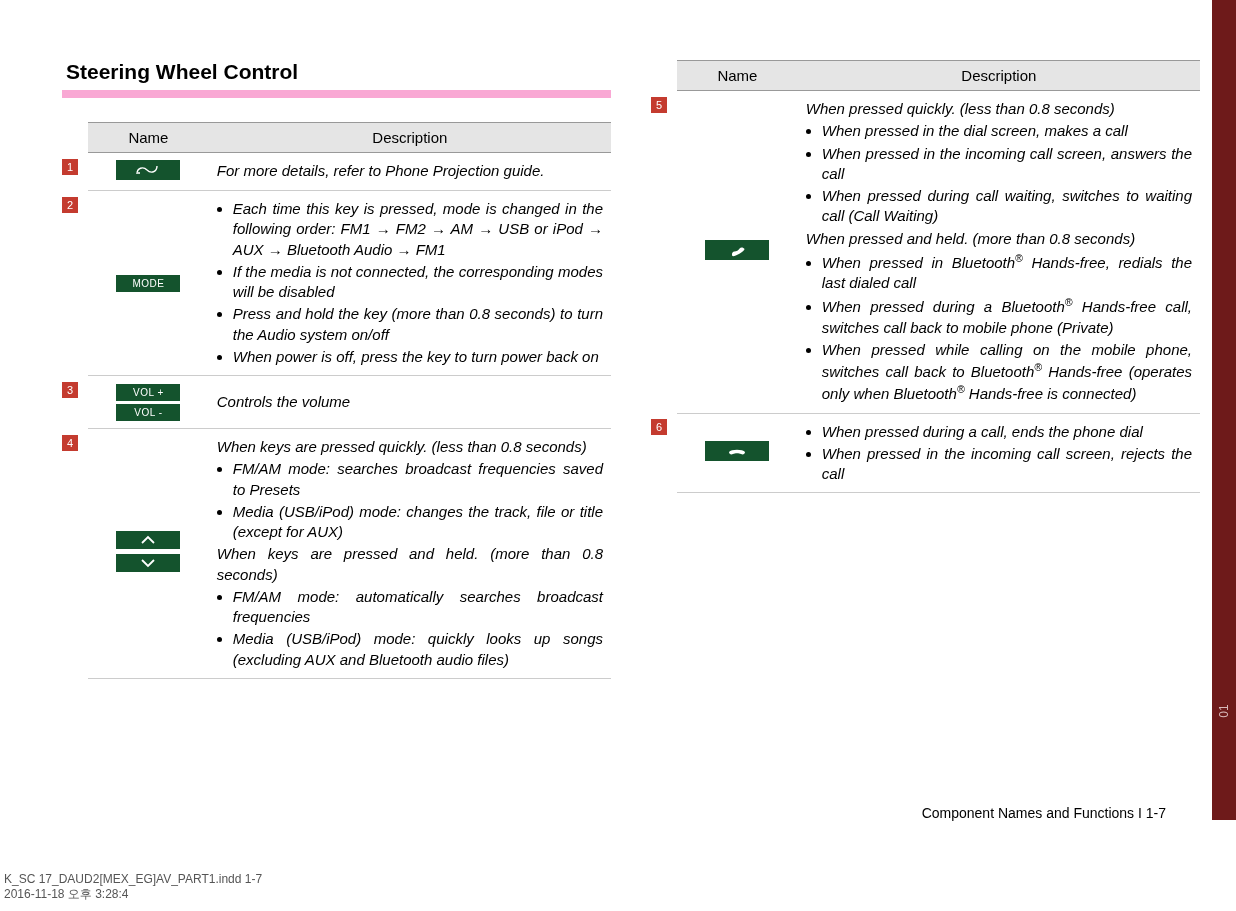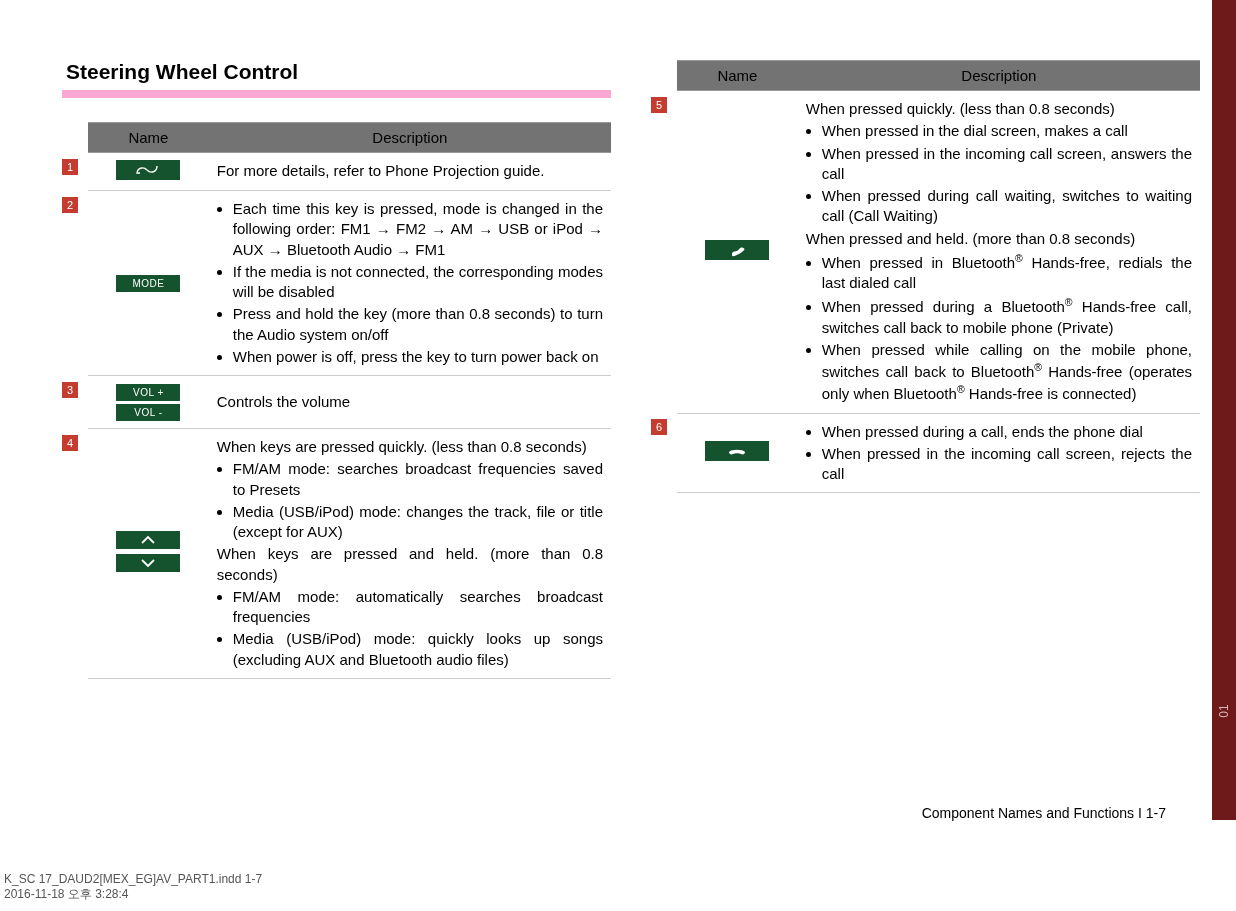--- a/index.html
+++ b/index.html
@@ -27,21 +27,21 @@
   border-bottom: 8px solid #f9a8d4;
   padding: 0 0 6px 4px;
   margin-bottom: 24px;
 }
 .ctrl-table {
   width: 100%;
   border-collapse: collapse;
   font-size: 15px;
 }
 .ctrl-table th {
-  background: #737373;
+  background: #e5e5e5;
   font-weight: normal;
   padding: 6px 8px;
   border-top: 1px solid #999;
   border-bottom: 1px solid #999;
 }
 .ctrl-table th.name-col { width: 22%; }
 .ctrl-table td {
   border-top: 1px solid #ccc;
   border-bottom: 1px solid #ccc;
   vertical-align: middle;
@@ -74,21 +74,21 @@
   background: #14532d;
   color: #fff;
   font-size: 10px;
   letter-spacing: 0.5px;
   padding: 3px 8px;
   min-width: 48px;
   text-align: center;
   margin: 1px 0;
 }
 .key-icon svg { display: block; margin: 0 auto; }
-.desc-cell { text-align: justify; line-height: 1.35; }
+.desc-cell { text-align: justify; line-height: 1.35; font-style: italic; }
 .desc-cell .lead { margin: 2px 0 2px 0; }
 .desc-cell ul {
   margin: 2px 0 2px 0;
   padding-left: 16px;
   list-style: disc;
 }
 .desc-cell li { margin: 2px 0; }
 .note {
   margin-top: 14px;
   font-size: 15.5px;

